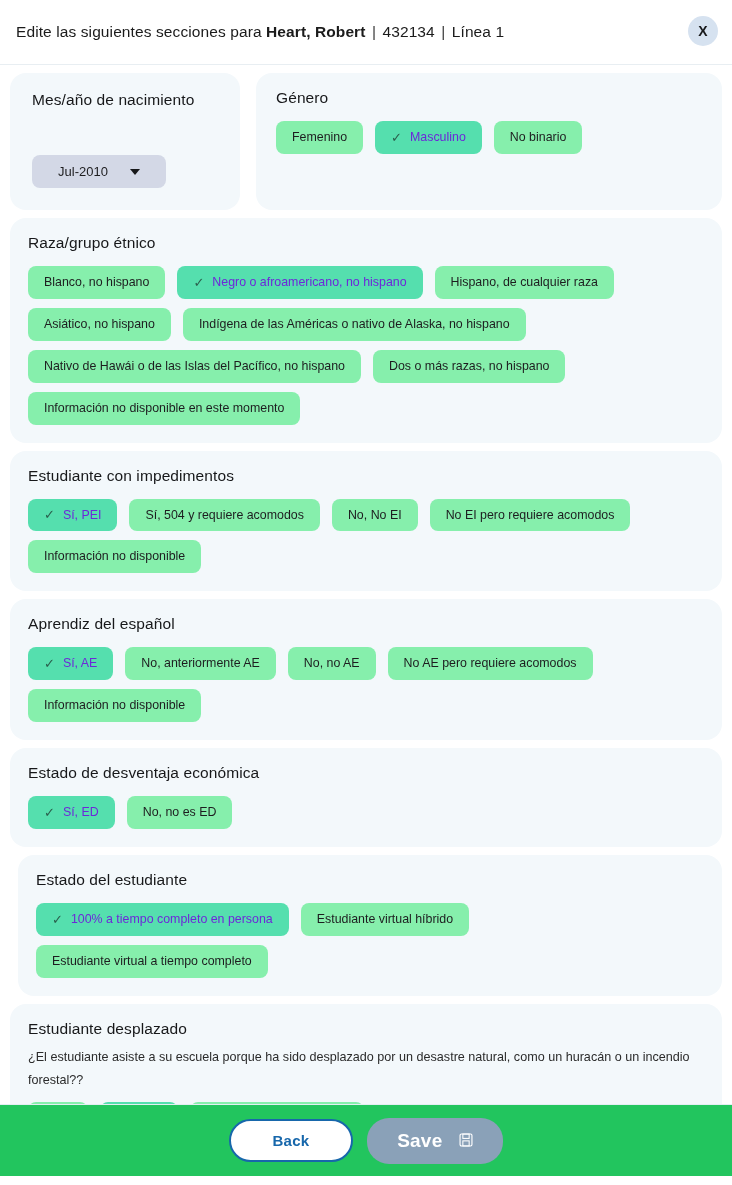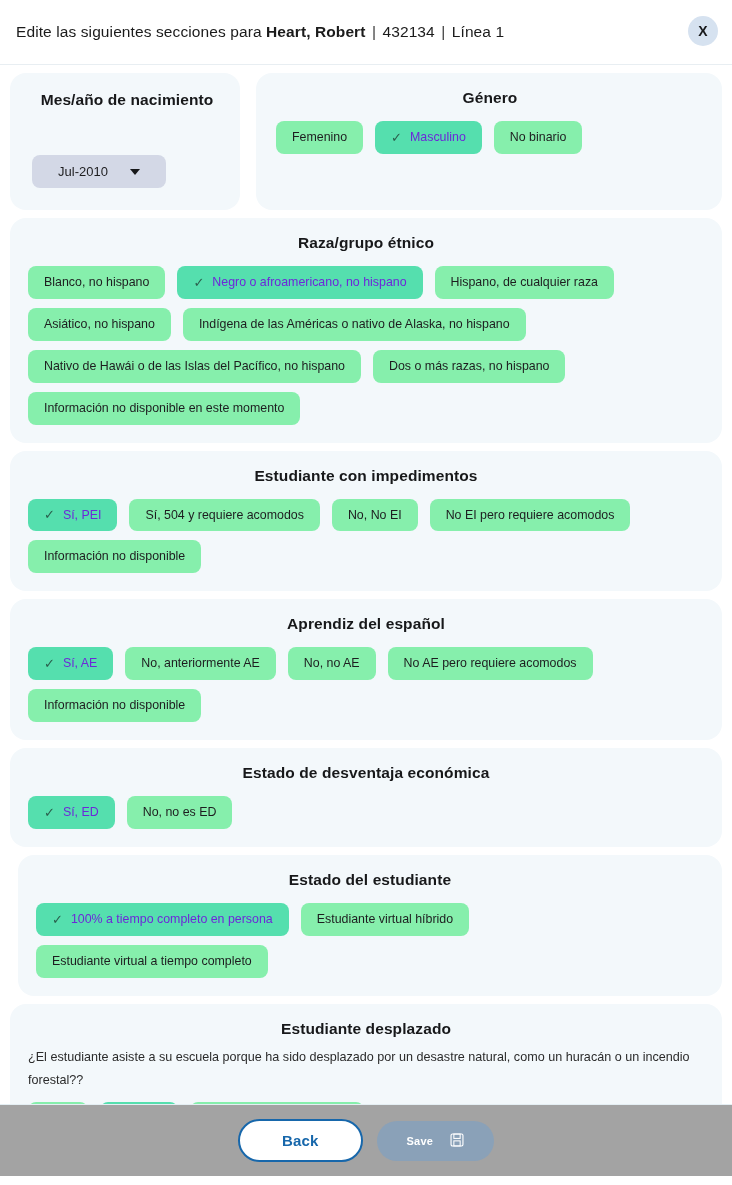--- a/index.html
+++ b/index.html
@@ -79,25 +79,24 @@
     display: flex;
     gap: 16px;
     margin: 0 10px 8px 10px;
   }
   .row-cards .card { margin: 0; }
   .card-dob { width: 230px; flex: 0 0 230px; padding: 18px 18px 22px 22px;}
   .card-gender { flex: 1 1 auto; padding: 16px 18px 18px 20px; }
 
   .section-title {
     font-size: 15.5px;
-    font-weight: bold;
+    font-weight: normal;
     color: #17181a;
     margin-bottom: 14px;
     letter-spacing: 0.1px;
-    text-align: center;
   }
   .section-desc {
     font-size: 12.6px;
     color: #2b2b2b;
     line-height: 1.85;
     margin: -6px 0 10px 0;
     max-width: 668px;
   }
 
   .chips {
@@ -151,21 +150,21 @@
   .caret {
     width: 0; height: 0;
     border-left: 5px solid transparent;
     border-right: 5px solid transparent;
     border-top: 6px solid #17181a;
   }
 
   
   .footer {
     flex: 0 0 72px;
-    background: #a3a3a3;
+    background: #22c55e;
     border-top: 1px solid #e4eef3;
     display: flex;
     align-items: center;
     justify-content: center;
     gap: 14px;
   }
   .btn-back {
     background: #ffffff;
     border: 2px solid #1767ab;
     color: #1767ab;
@@ -174,21 +173,21 @@
     font-family: "Liberation Sans", sans-serif;
     border-radius: 22px;
     padding: 11px 42px;
     cursor: pointer;
     letter-spacing: 0.2px;
   }
   .btn-save {
     background: #8aa1b8;
     border: none;
     color: #ffffff;
-    font-size: 11px;
+    font-size: 19px;
     font-weight: bold;
     font-family: "Liberation Sans", sans-serif;
     border-radius: 22px;
     padding: 12px 30px;
     display: inline-flex;
     align-items: center;
     gap: 17px;
     cursor: default;
     letter-spacing: 0.2px;
   }

